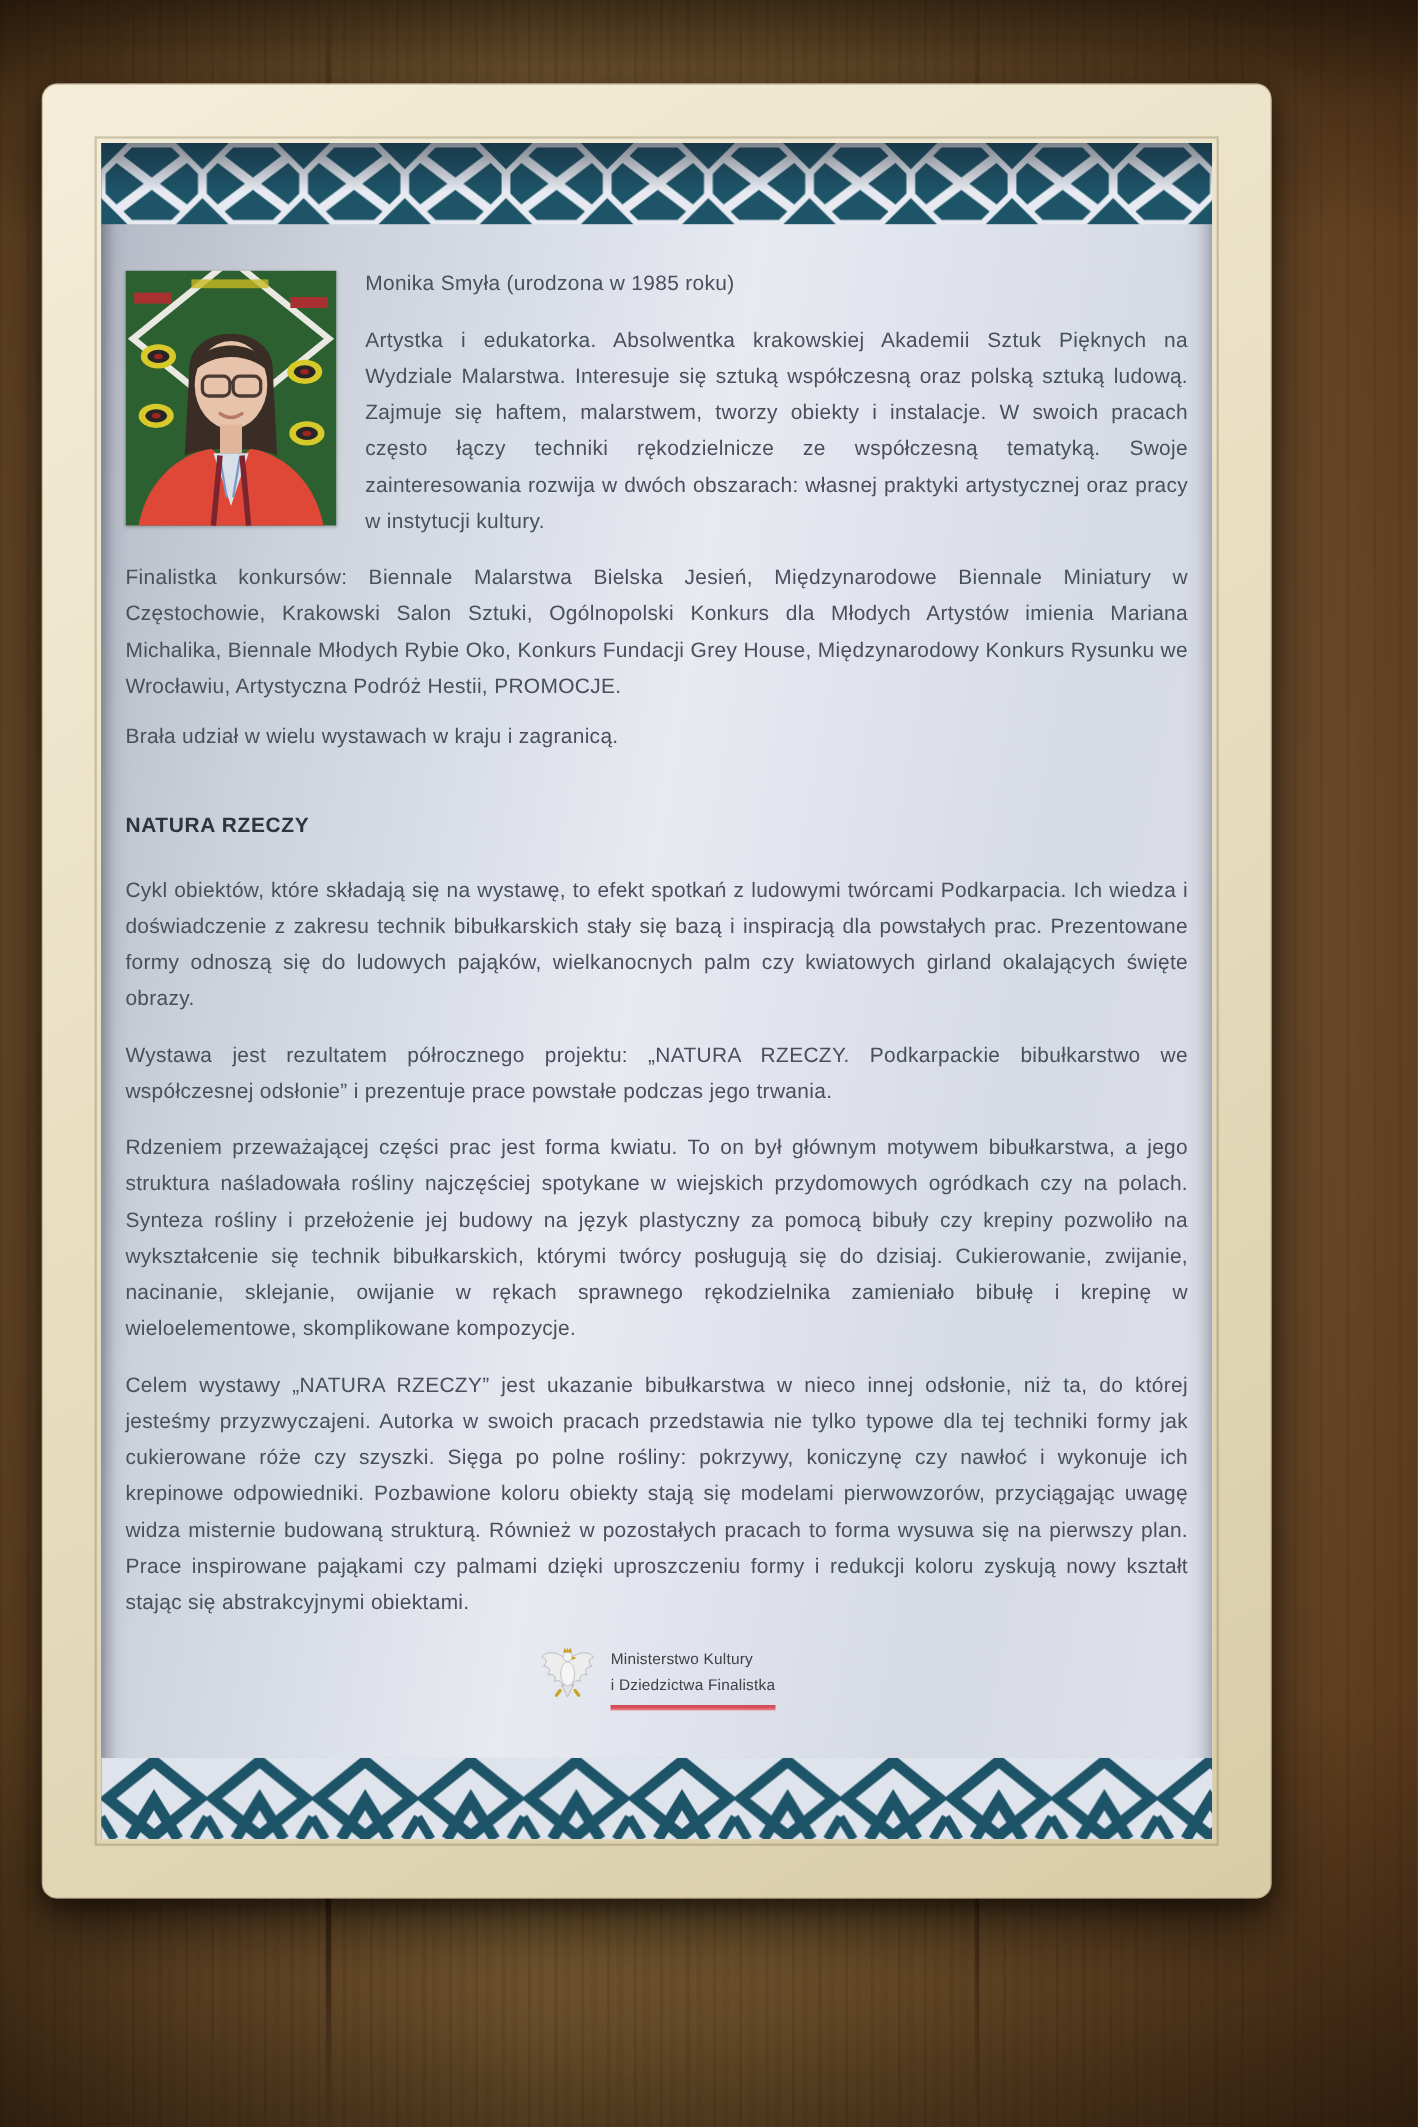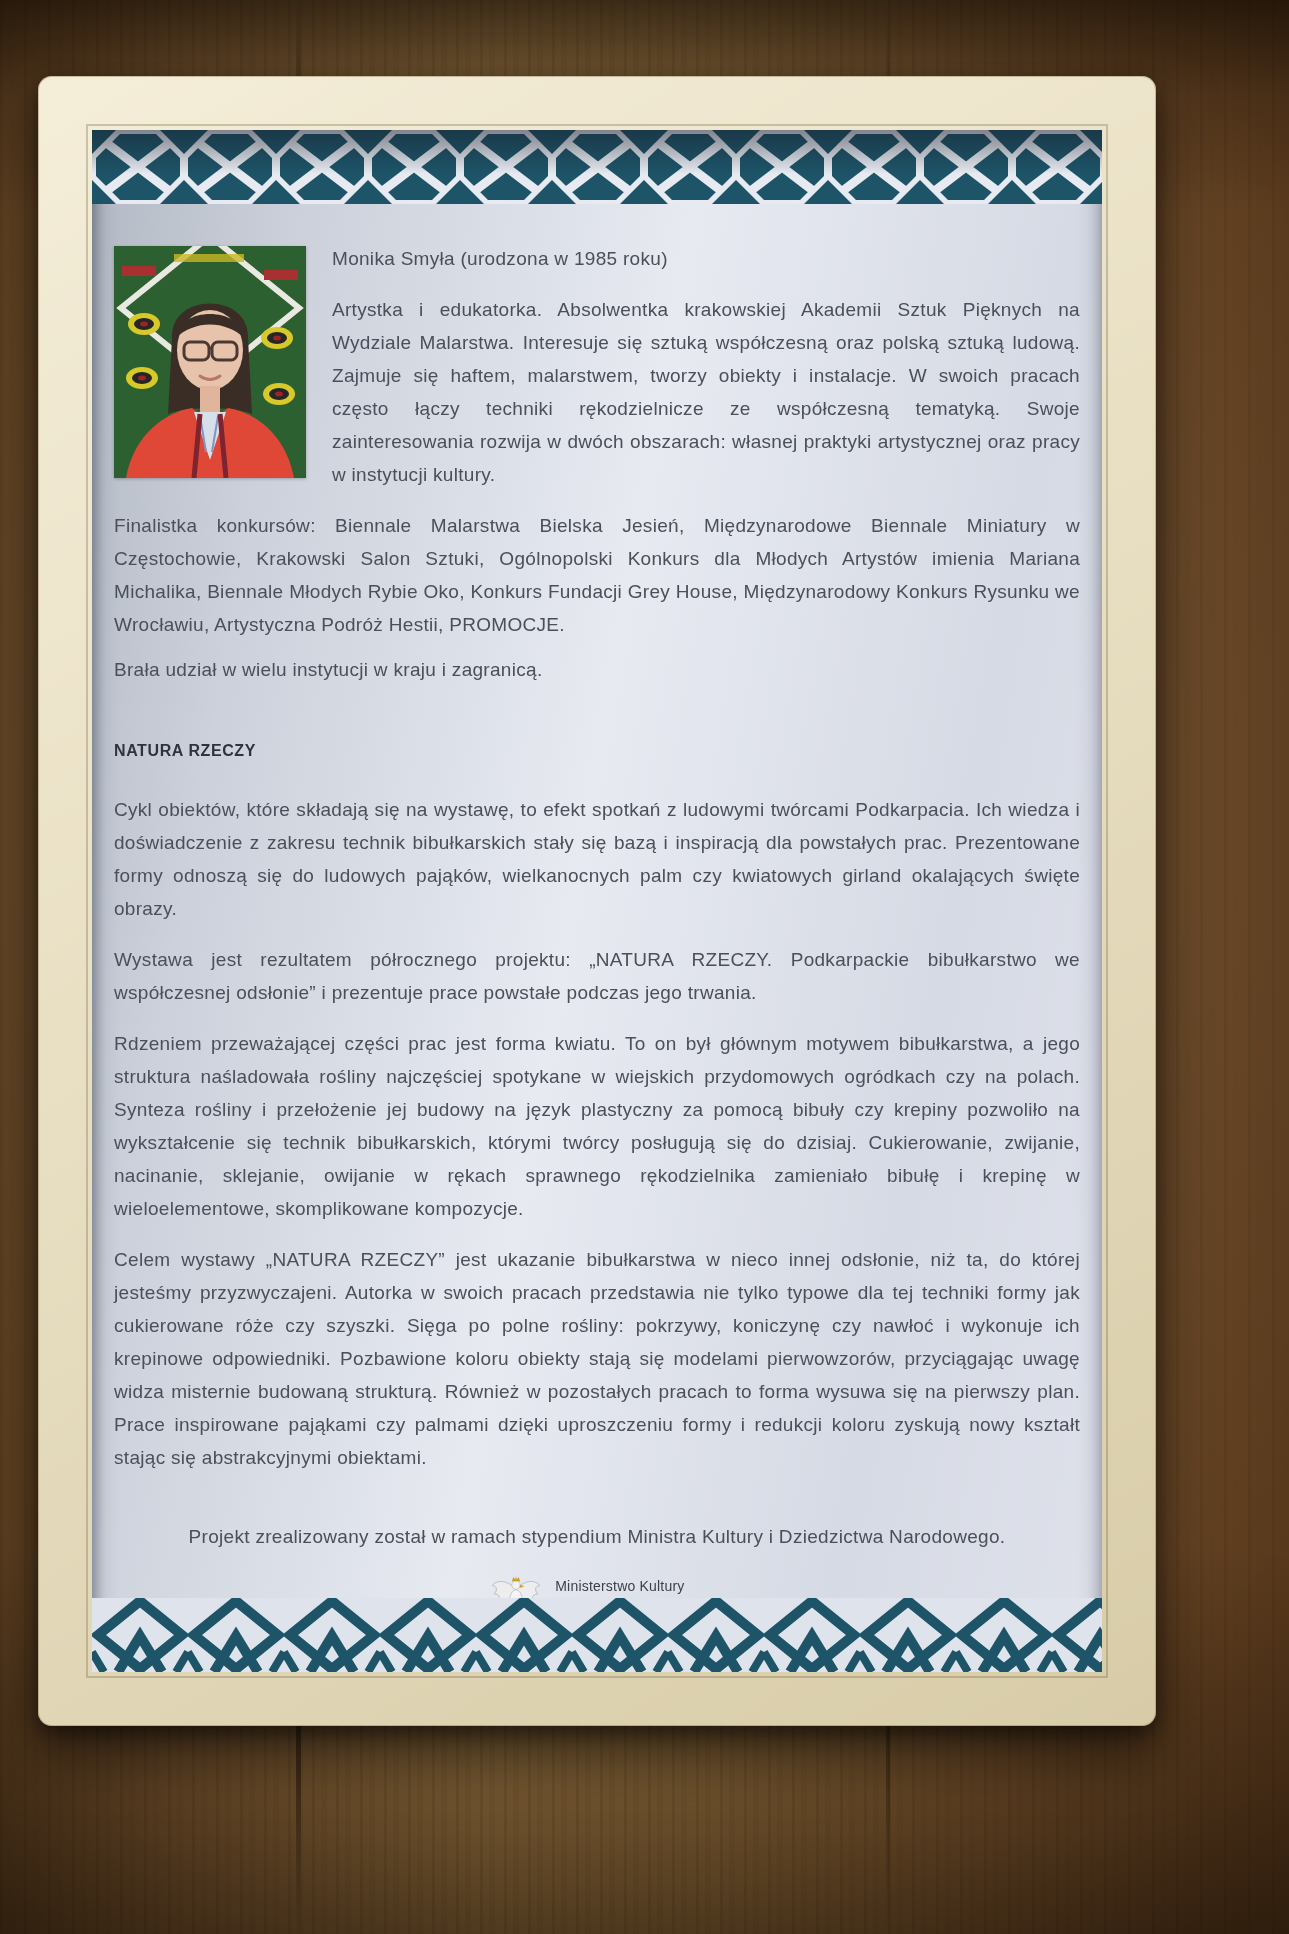--- a/index.html
+++ b/index.html
@@ -38,21 +38,21 @@
     position:absolute;left:0;right:0;top:74px;bottom:74px;
     padding:38px 22px 0 22px;box-sizing:border-box;
     color:#4a4f59;font-size:19px;line-height:33px;letter-spacing:.3px;
     text-align:justify;
   }
   .photo{float:left;width:192px;height:232px;margin:4px 26px 8px 0;box-shadow:0 1px 3px rgba(0,0,0,.25);}
   .photo svg{display:block;width:100%;height:100%;}
   p{margin:0 0 18px 0;}
   p.tight{margin-bottom:12px;}
   .name{margin-bottom:18px;}
-  h2.section{clear:both;font-size:16px;letter-spacing:.6px;color:#2f333c;margin:48px 0 26px 0;font-weight:bold;}
+  h2.section{clear:both;font-size:19px;letter-spacing:.6px;color:#2f333c;margin:48px 0 26px 0;font-weight:bold;}
   .credit{text-align:center;margin-top:46px;}
   .ministry{display:flex;justify-content:center;align-items:center;gap:12px;margin-top:20px;}
   .ministry-text{font-size:14px;line-height:23px;color:#3d4147;text-align:left;letter-spacing:.2px;}
   .redline{margin-top:7px;height:5px;width:100%;
     background:linear-gradient(180deg,#cf4750 0%,#d9555d 55%,#ef9399 100%);}
 </style>
 </head>
 <body>
 
 <div class="plank-gap gap-a"></div>
@@ -124,30 +124,29 @@
           <polygon points="80,166 112,166 96,214" fill="#d7dfeb"></polygon>
           <path d="M86 170 L92 206 M98 206 L104 170" stroke="#7e96c0" stroke-width="2"></path>
 
           <path d="M86 168 L80 232 M106 168 L112 232" stroke="#7c2430" stroke-width="5"></path>
         </svg>
       </div>
 
       <p class="name">Monika Smyła (urodzona w 1985 roku)</p>
       <p>Artystka i edukatorka. Absolwentka krakowskiej Akademii Sztuk Pięknych na Wydziale Malarstwa. Interesuje się sztuką współczesną oraz polską sztuką ludową. Zajmuje się haftem, malarstwem, tworzy obiekty i instalacje. W swoich pracach często łączy techniki rękodzielnicze ze współczesną tematyką. Swoje zainteresowania rozwija w dwóch obszarach: własnej praktyki artystycznej oraz pracy w instytucji kultury.</p>
       <p class="tight">Finalistka konkursów: Biennale Malarstwa Bielska Jesień, Międzynarodowe Biennale Miniatury w Częstochowie, Krakowski Salon Sztuki, Ogólnopolski Konkurs dla Młodych Artystów imienia Mariana Michalika, Biennale Młodych Rybie Oko, Konkurs Fundacji Grey House, Międzynarodowy Konkurs Rysunku we Wrocławiu, Artystyczna Podróż Hestii, PROMOCJE.</p>
-      <p>Brała udział w wielu instytucji w kraju i zagranicą.</p>
+      <p>Brała udział w wielu wystawach w kraju i zagranicą.</p>
 
       <h2 class="section">NATURA RZECZY</h2>
 
       <p>Cykl obiektów, które składają się na wystawę, to efekt spotkań z ludowymi twórcami Podkarpacia. Ich wiedza i doświadczenie z zakresu technik bibułkarskich stały się bazą i inspiracją dla powstałych prac. Prezentowane formy odnoszą się do ludowych pająków, wielkanocnych palm czy kwiatowych girland okalających święte obrazy.</p>
       <p>Wystawa jest rezultatem półrocznego projektu: „NATURA RZECZY. Podkarpackie bibułkarstwo we współczesnej odsłonie” i prezentuje prace powstałe podczas jego trwania.</p>
       <p>Rdzeniem przeważającej części prac jest forma kwiatu. To on był głównym motywem bibułkarstwa, a jego struktura naśladowała rośliny najczęściej spotykane w wiejskich przydomowych ogródkach czy na polach. Synteza rośliny i przełożenie jej budowy na język plastyczny za pomocą bibuły czy krepiny pozwoliło na wykształcenie się technik bibułkarskich, którymi twórcy posługują się do dzisiaj. Cukierowanie, zwijanie, nacinanie, sklejanie, owijanie w rękach sprawnego rękodzielnika zamieniało bibułę i krepinę w wieloelementowe, skomplikowane kompozycje.</p>
       <p>Celem wystawy „NATURA RZECZY” jest ukazanie bibułkarstwa w nieco innej odsłonie, niż ta, do której jesteśmy przyzwyczajeni. Autorka w swoich pracach przedstawia nie tylko typowe dla tej techniki formy jak cukierowane róże czy szyszki. Sięga po polne rośliny: pokrzywy, koniczynę czy nawłoć i wykonuje ich krepinowe odpowiedniki. Pozbawione koloru obiekty stają się modelami pierwowzorów, przyciągając uwagę widza misternie budowaną strukturą. Również w pozostałych pracach to forma wysuwa się na pierwszy plan. Prace inspirowane pająkami czy palmami dzięki uproszczeniu formy i redukcji koloru zyskują nowy kształt stając się abstrakcyjnymi obiektami.</p>
 
-      <p class="credit">Projekt zrealizowany został w ramach stypendium Ministra Kultury i Dziedzictwa Narodowego.</p>
 
       <div class="ministry">
         <span>
           <svg width="54" height="52" viewBox="0 0 64 60">
             <path d="M32 18 C20 6 8 8 4 14 C10 15 10 20 6 24 C12 24 14 28 11 33 C17 32 20 35 18 40 C24 38 27 41 26 46 L32 40 L38 46 C37 41 40 38 46 40 C44 35 47 32 53 33 C50 28 52 24 58 24 C54 20 54 15 60 14 C56 8 44 6 32 18 Z" fill="#ededee" stroke="#b5b6ba" stroke-width="1"></path>
             <path d="M26 44 L32 57 L38 44 Z" fill="#e3e3e6" stroke="#b5b6ba" stroke-width="1"></path>
             <ellipse cx="32" cy="32" rx="7.5" ry="13" fill="#f5f5f6" stroke="#bfc0c3" stroke-width="1"></ellipse>
             <circle cx="32" cy="13.5" r="5" fill="#f3f3f4" stroke="#bfc0c3" stroke-width="1"></circle>
             <path d="M36.5 13 l5.5 2 -5.5 2 z" fill="#c9a227"></path>
             <path d="M27 9 l2 -5 2 3 1 -4 1 4 2 -3 2 5 z" fill="#c9a227"></path>

